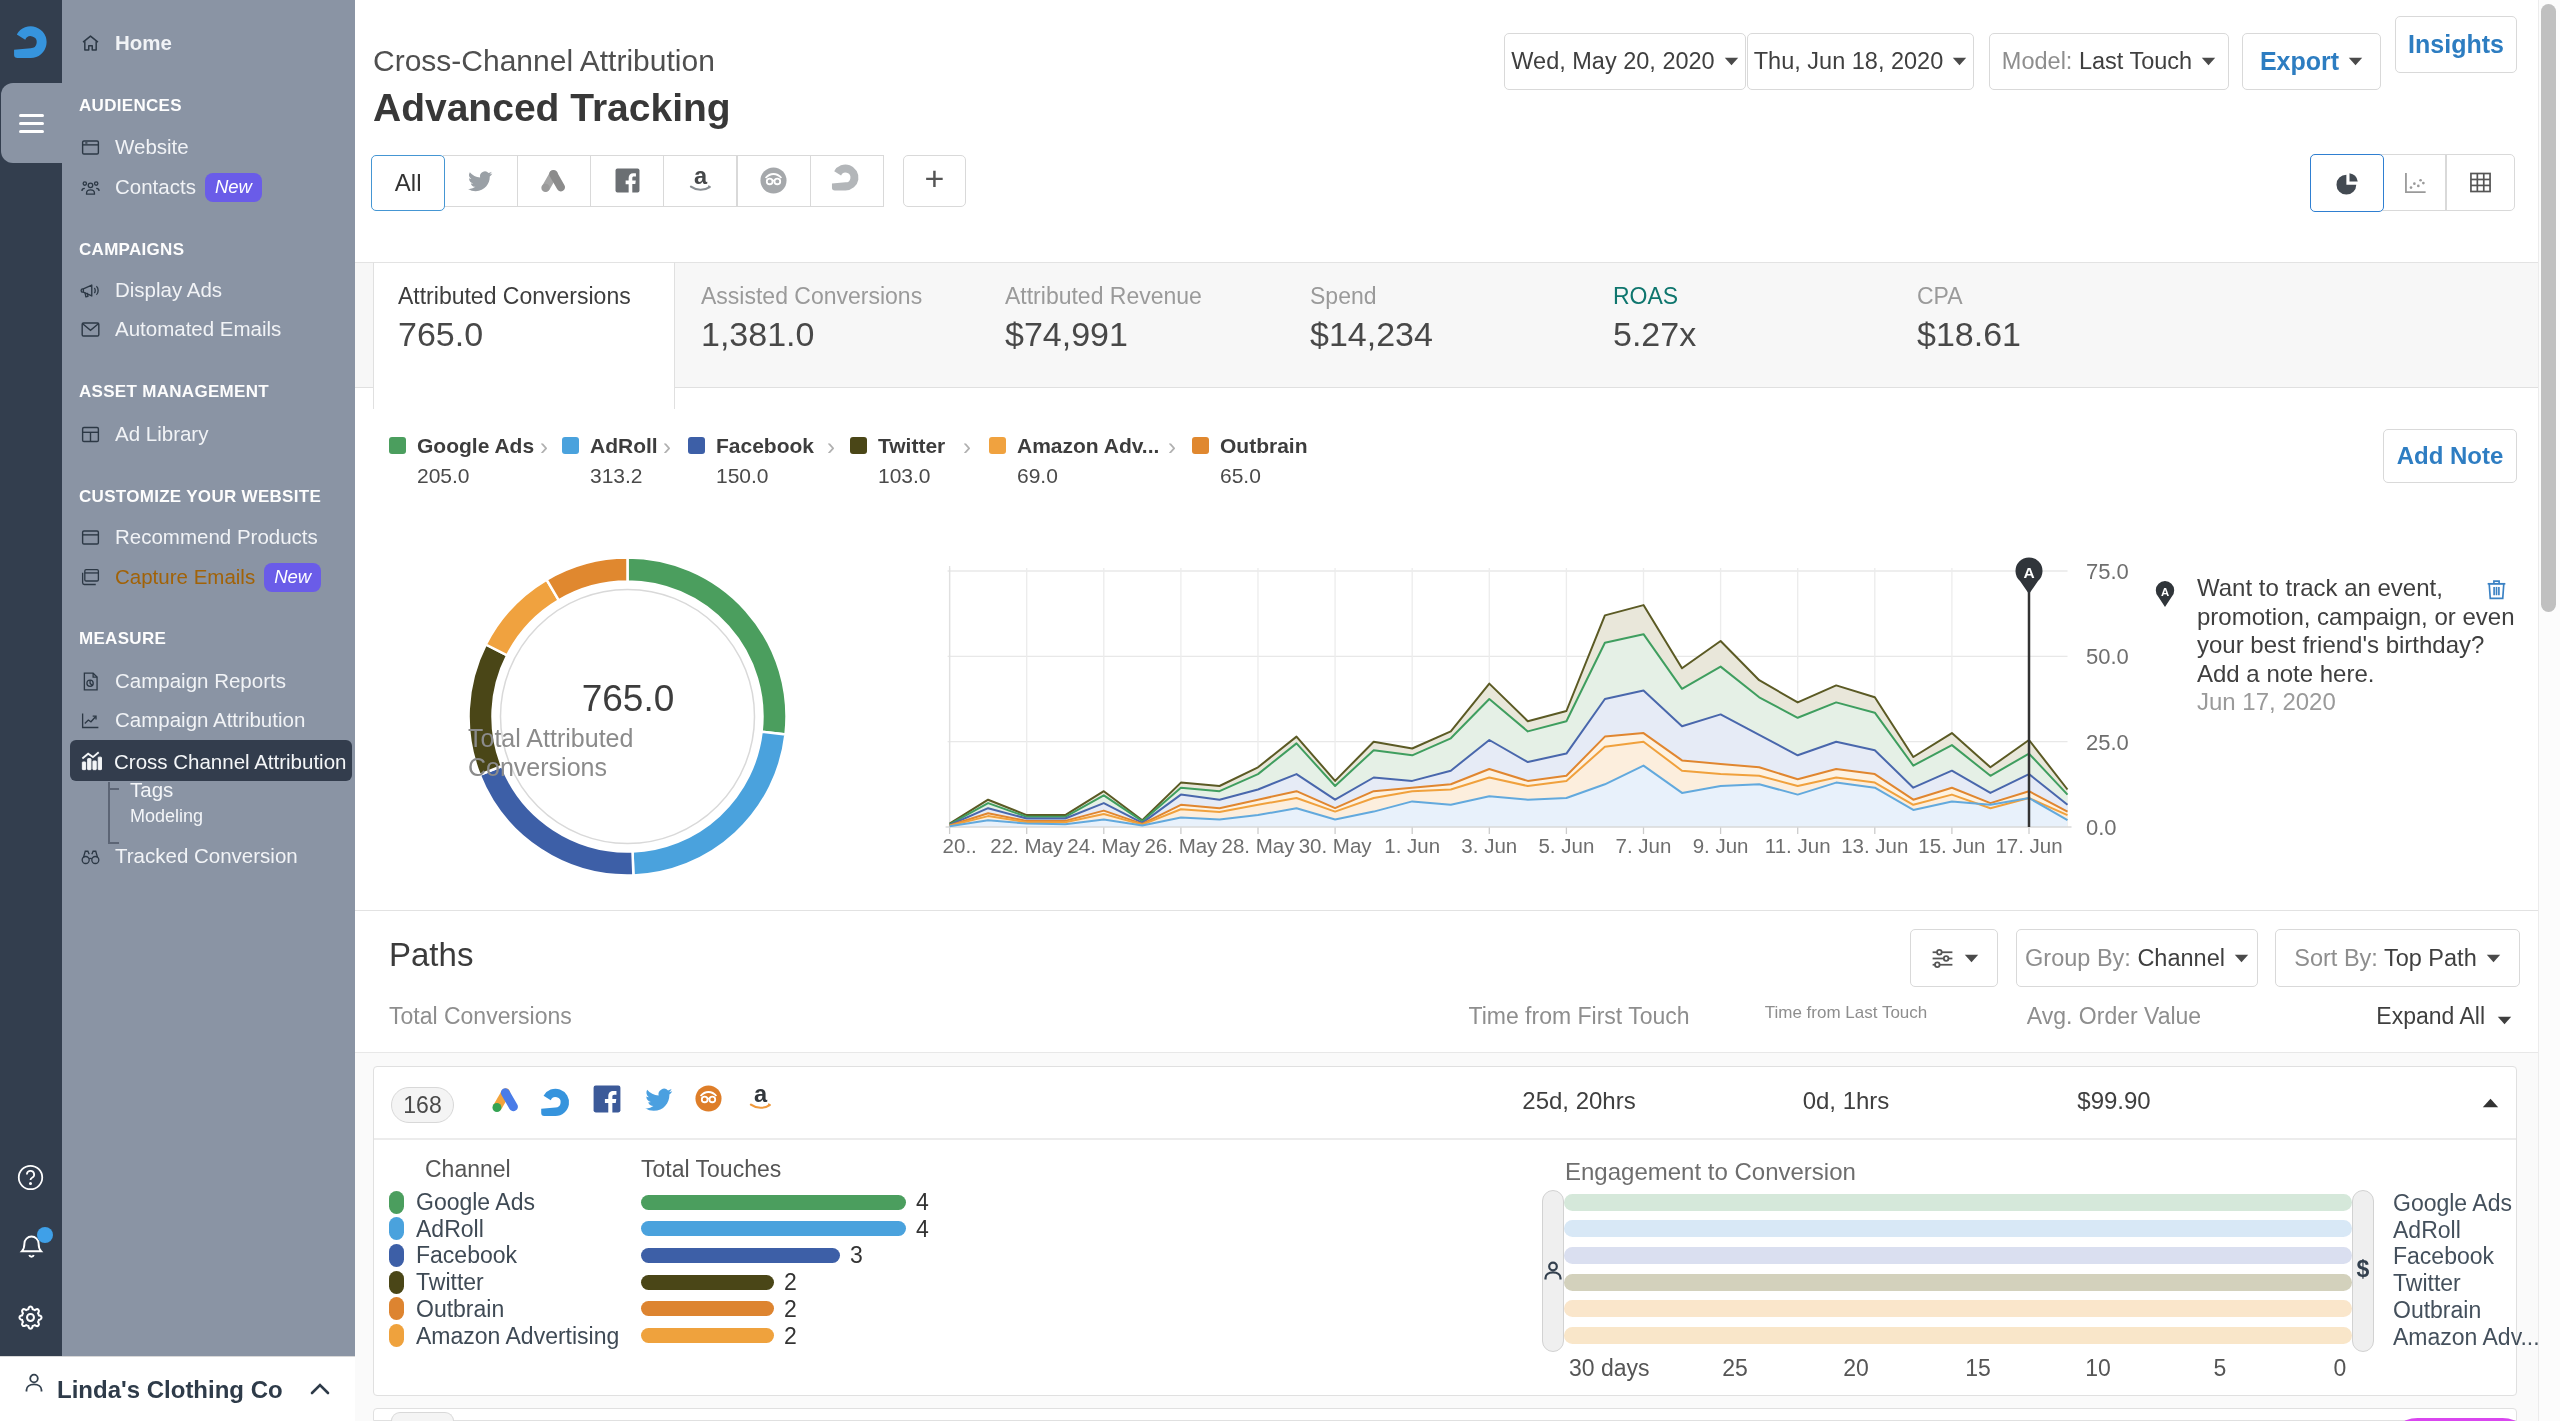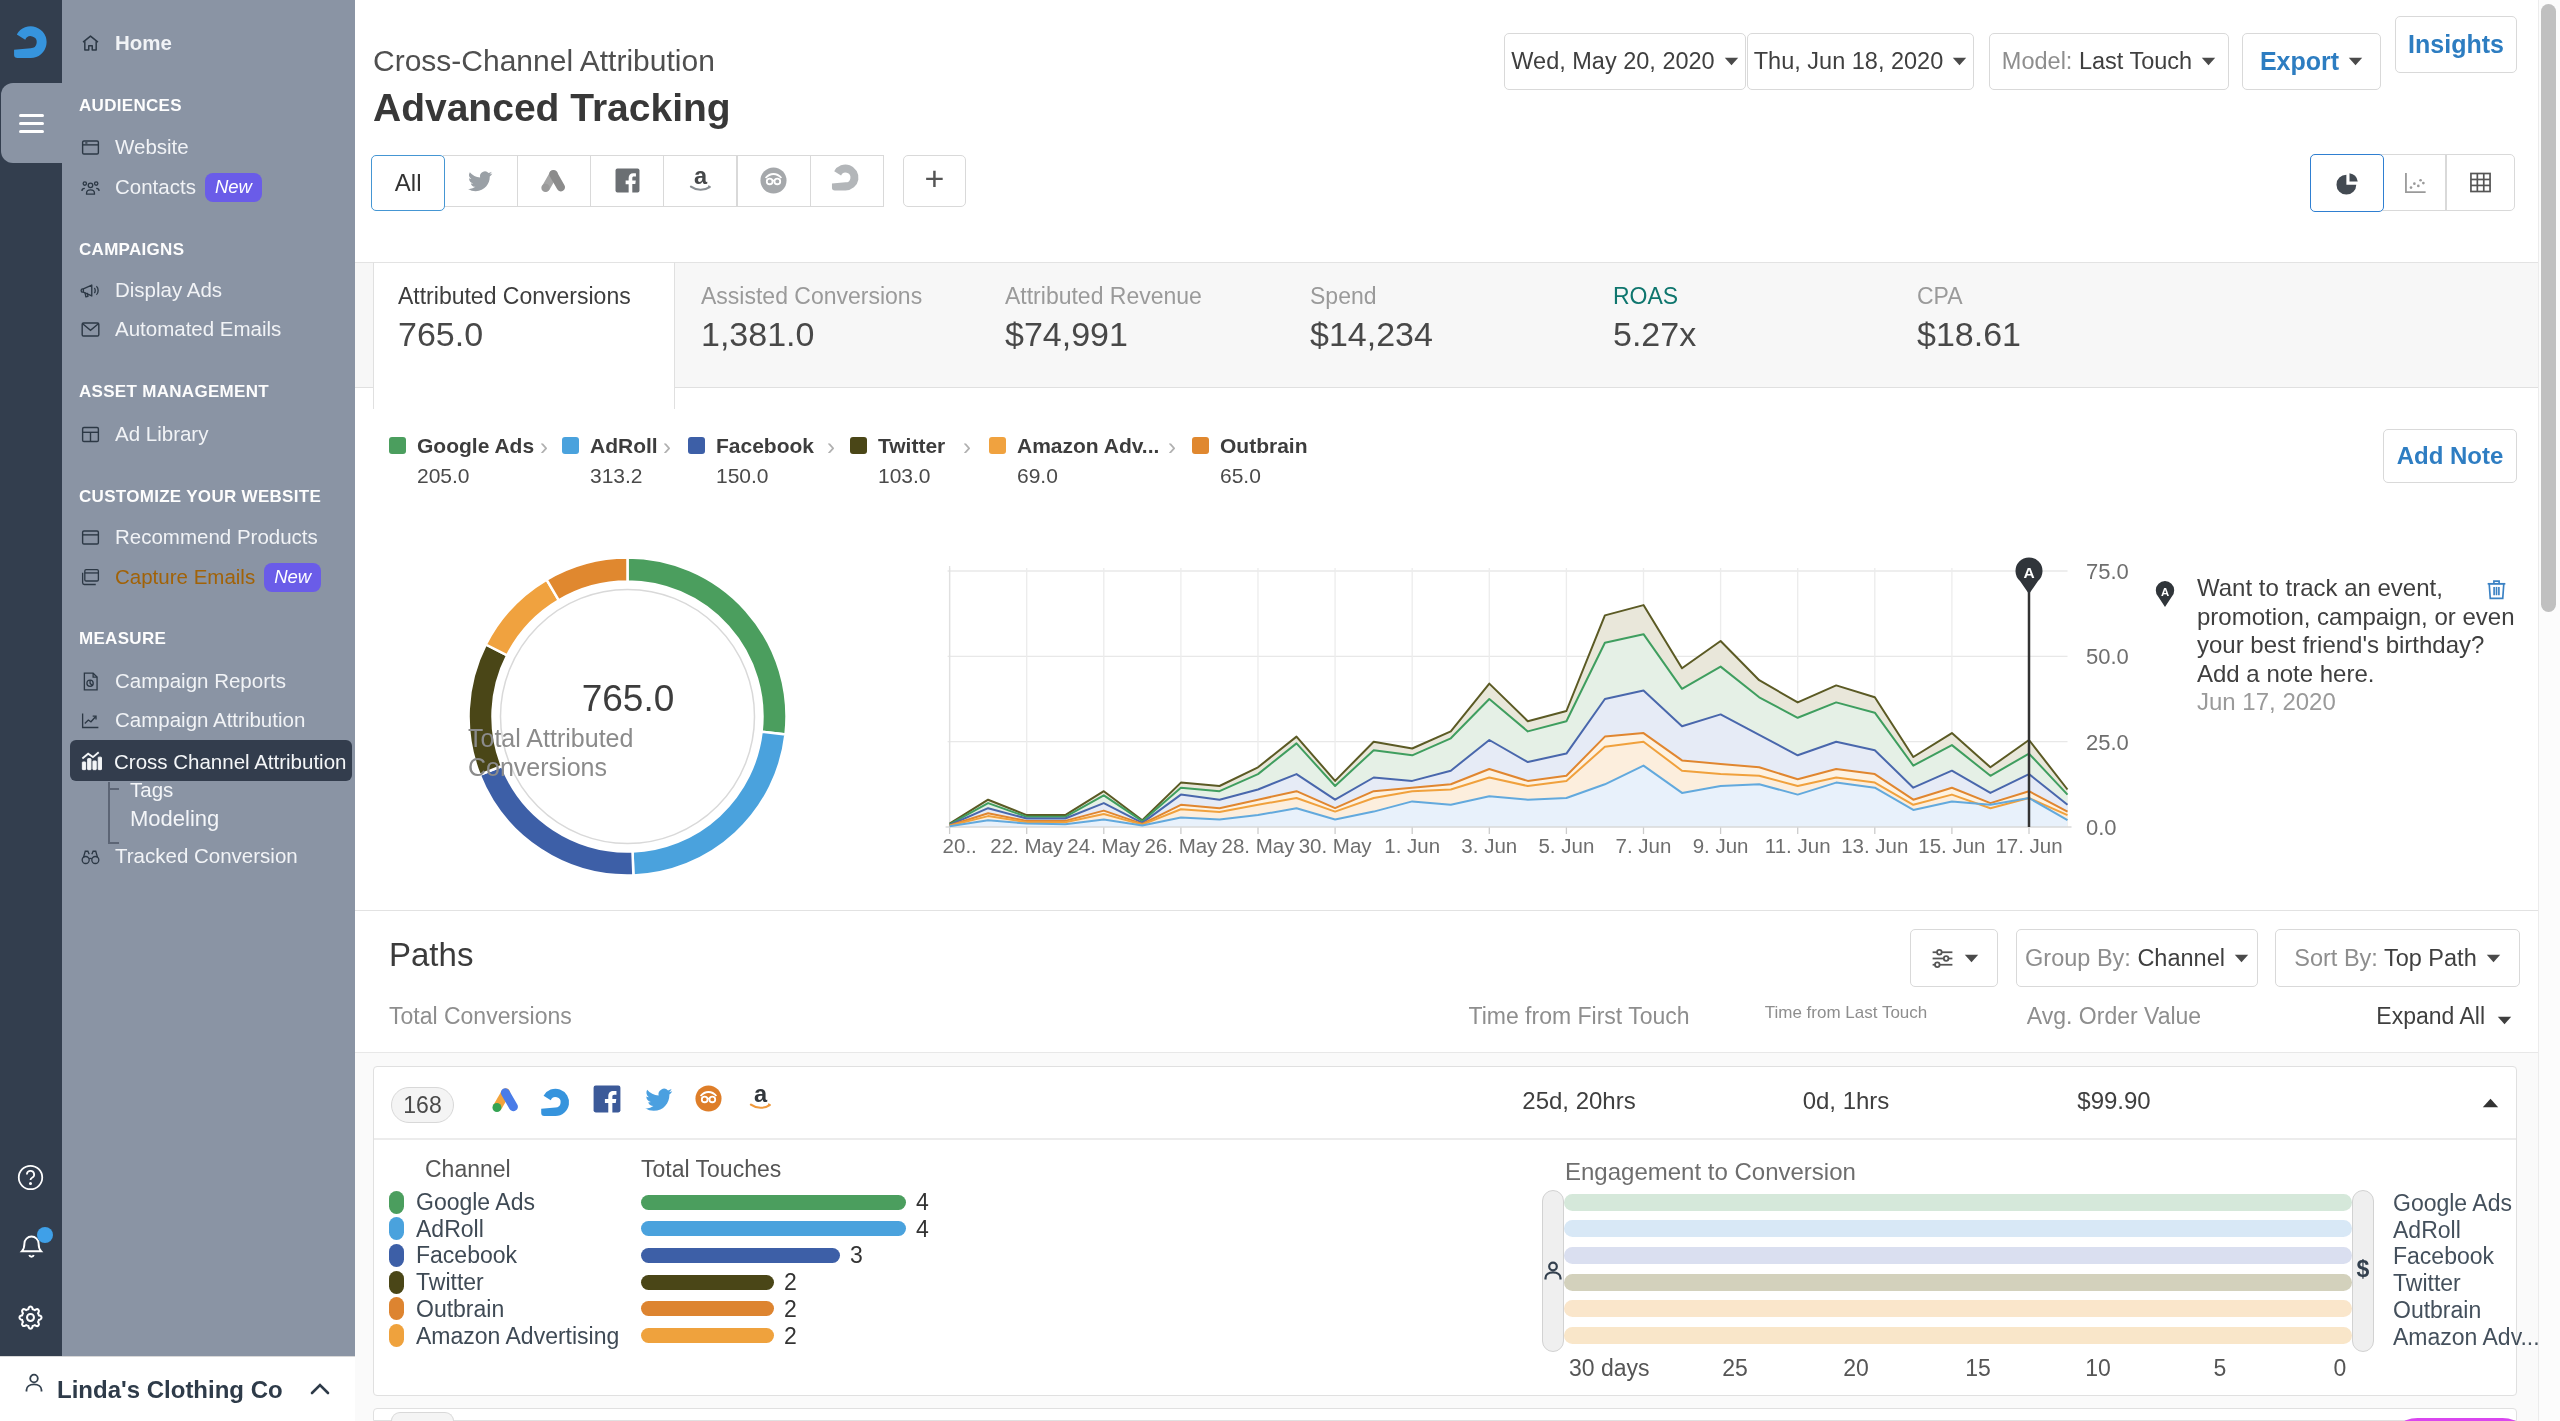--- a/index.html
+++ b/index.html
@@ -178,21 +178,21 @@
         <rect x="14.5" y="12" width="3.4" height="9" rx="0.5"></rect>
         <rect x="20" y="8" width="3.4" height="13" rx="0.5"></rect>
         <path d="M3.5 9.5 L9.5 4.5 L14.5 8 L20.5 3" fill="none" stroke-width="2"></path>
       </g>
     </svg></div>
 <div class="abs" style="left:114px;top:750px;color:#f4f6f8;font-size:20.5px">Cross Channel Attribution</div>
 <div class="abs" style="left:108px;top:782px;width:2px;height:62px;background:#5c6575"></div>
 <div class="abs" style="left:108px;top:788px;width:11px;height:2px;background:#5c6575"></div>
 <div class="abs" style="left:108px;top:842px;width:11px;height:2px;background:#5c6575"></div>
 <div class="abs" style="left:130px;top:778px;color:#f3f5f8;font-size:20.5px">Tags</div>
-<div class="abs" style="left:130px;top:806px;color:#f3f5f8;font-size:22px">Modeling</div>
+<div class="abs" style="left:130px;top:806px;color:#f3f5f8;font-size:18px">Modeling</div>
 <div class="item" style="top:836px">
     <span class="ic">
       <svg width="25" height="23" viewBox="0 0 24 23" style="">
         <g fill="none" stroke="#2c3845" stroke-width="1.5">
           <circle cx="6.5" cy="15.5" r="4"></circle>
           <circle cx="17.5" cy="15.5" r="4"></circle>
           <path d="M10.5 14 a2.5 2 0 0 1 3 0"></path>
           <path d="M4 12.5 L6 5.5 H9 L10.5 9"></path>
           <path d="M20 12.5 L18 5.5 H15 L13.5 9"></path>
         </g>

